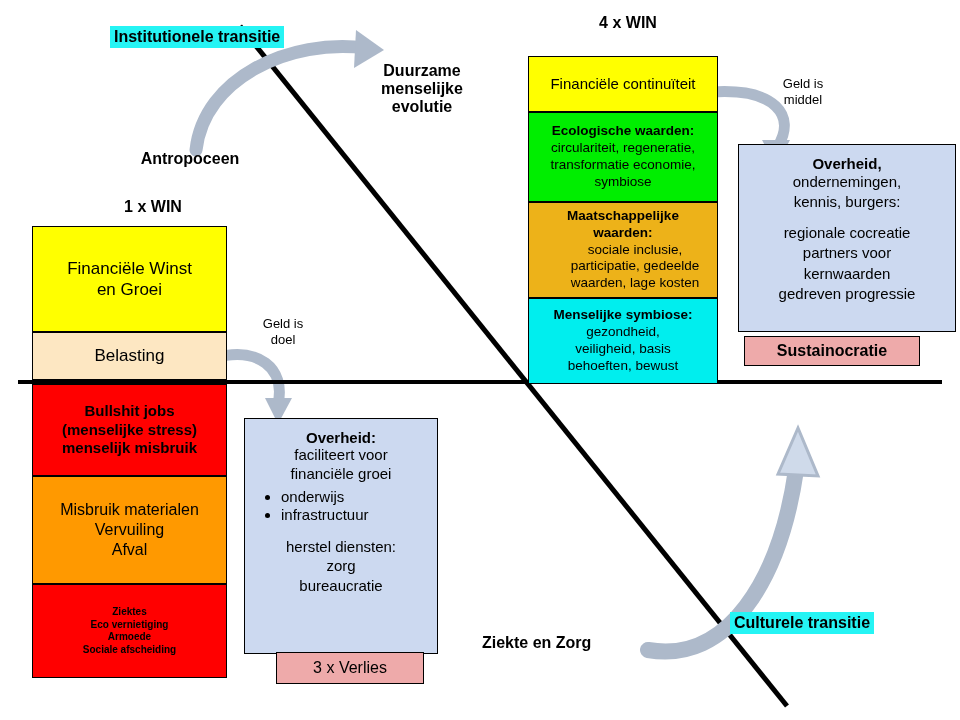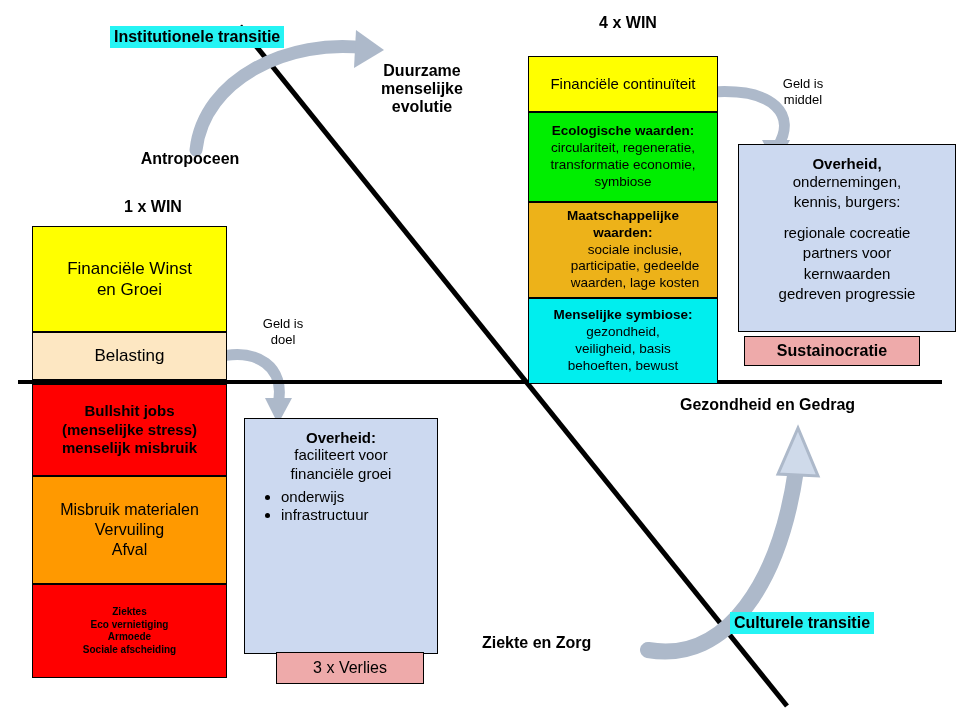--- a/index.html
+++ b/index.html
@@ -118,21 +118,20 @@
   <div class="abs plain-bold" style="left:88px; top:198px; width:130px;">1 x WIN</div>
 
   <div class="abs plain-bold" style="left:528px; top:14px; width:200px;">4 x WIN</div>
 
   <div class="abs plain-small" style="left:238px; top:316px; width:90px; white-space:pre-line;">Geld is
 doel</div>
 
   <div class="abs plain-small" style="left:758px; top:76px; width:90px; white-space:pre-line;">Geld is
 middel</div>
 
-  <div class="abs plain-bold" style="left:680px; top:396px; width:230px; text-align:left;">Gezondheid en Gedrag</div>
 
   <div class="abs plain-bold" style="left:482px; top:634px; width:170px; text-align:left;">Ziekte en Zorg</div>
 
   <div class="abs hl" style="left:730px; top:612px;">Culturele transitie</div>
 
   <div class="abs box yellow" style="left:32px; top:226px; width:195px; height:106px; font-size:17px; white-space:pre-line;">Financiële Winst
 en Groei</div>
 
   <div class="abs box cream" style="left:32px; top:332px; width:195px; height:48px; font-size:17px;">Belasting</div>
 
@@ -174,20 +173,23 @@
   </div>
 
   <div class="abs blue" style="left:244px; top:418px; width:194px; height:236px; border:1px solid #000; padding:10px 6px; font-size:15px; text-align:center; color:#000;">
     <div style="font-weight:bold;">Overheid:</div>
     <div style="white-space:pre-line; line-height:1.25;">faciliteert voor
 financiële groei</div>
     <ul class="dots">
       <li>onderwijs</li>
       <li>infrastructuur</li>
     </ul>
+    <div style="white-space:pre-line; line-height:1.3; margin-top:14px;">herstel diensten:
+zorg
+bureaucratie</div>
   </div>
 
   <div class="abs pink" style="left:276px; top:652px; width:148px; height:32px; border:1px solid #000; display:flex; align-items:center; justify-content:center; font-size:16px; color:#000;">3 x Verlies</div>
 
   <div class="abs blue" style="left:738px; top:144px; width:218px; height:188px; border:1px solid #000; padding:10px 6px; font-size:15px; text-align:center; color:#000;">
     <div style="font-weight:bold;">Overheid,</div>
     <div style="white-space:pre-line; line-height:1.3;">ondernemingen,
 kennis, burgers:</div>
     <div style="white-space:pre-line; line-height:1.35; margin-top:12px;">regionale cocreatie
 partners voor

